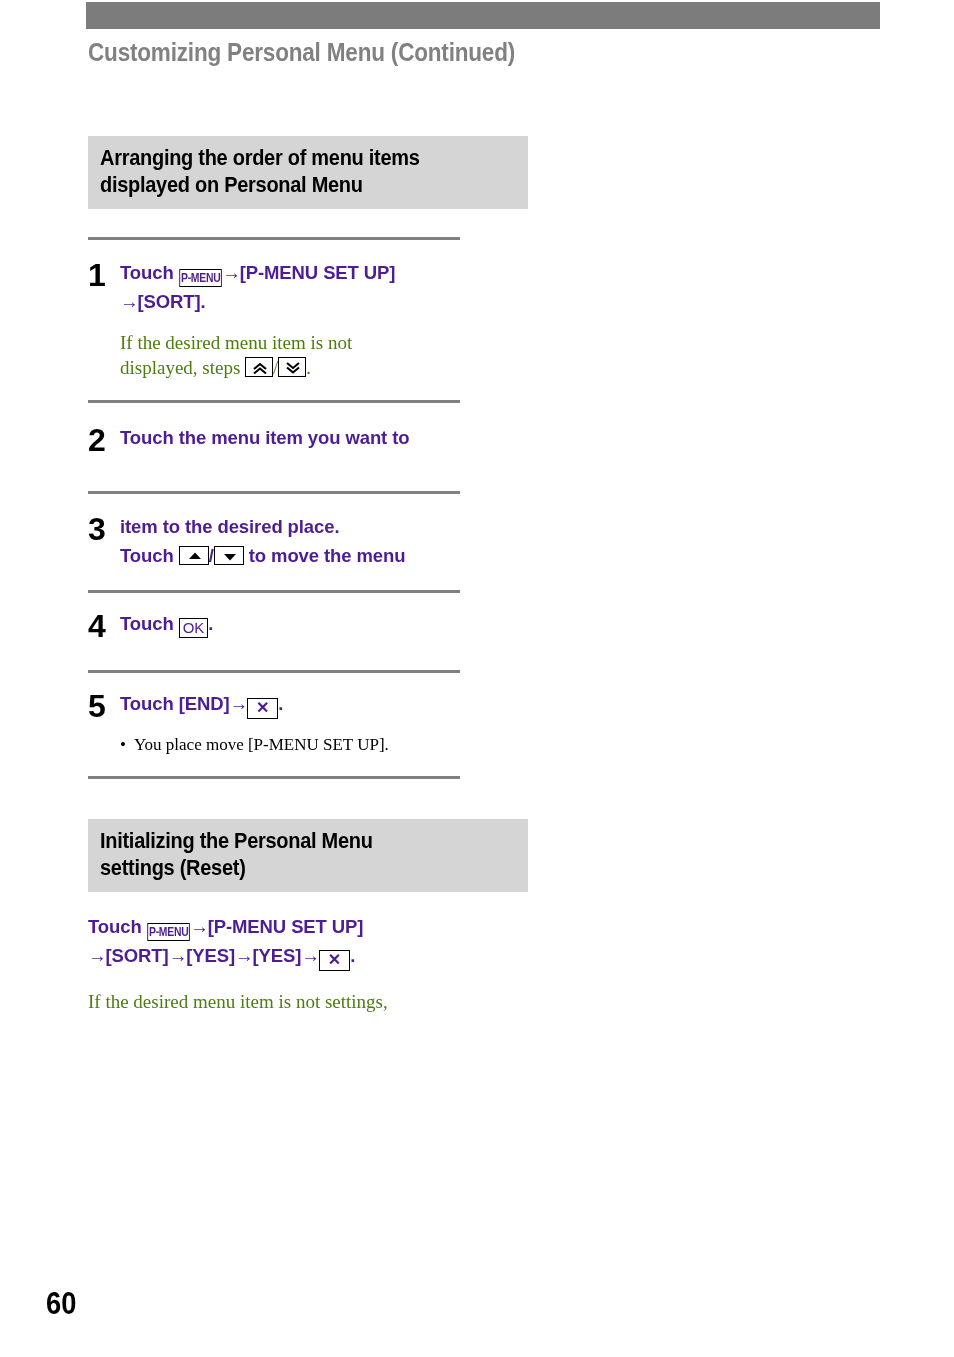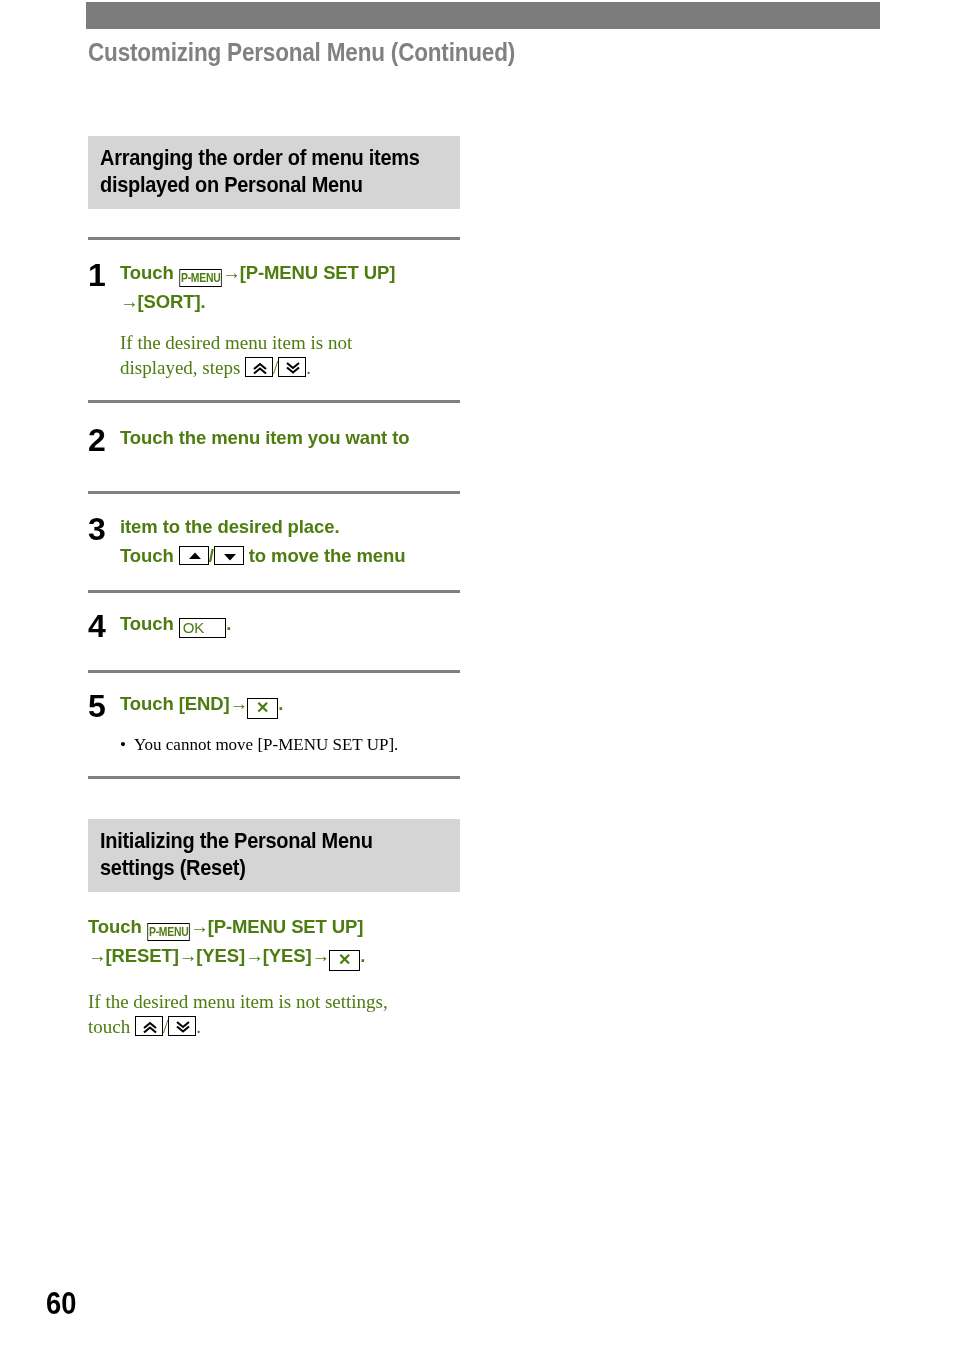--- a/index.html
+++ b/index.html
@@ -47,21 +47,21 @@
     left: 88px;
     top: 136px;
     width: 372px;
   }
 
   
   .section-heading {
     background: #d5d5d5;
     padding: 9px 0 10px 12px;
     box-sizing: border-box;
-    width: 372px;
+    width: 440px;
   }
   .section-heading .line {
     font-family: "Liberation Sans", sans-serif;
     font-weight: bold;
     font-size: 21.5px;
     line-height: 27px;
     color: #000000;
     letter-spacing: -0.3px;
     transform: scaleX(0.93);
     transform-origin: left center;
@@ -90,21 +90,21 @@
     flex: 0 0 32px;
     margin-top: 1px;
   }
   .step-body { flex: 1 1 auto; }
 
   .bold-line {
     font-family: "Liberation Sans", sans-serif;
     font-weight: bold;
     font-size: 18.5px;
     line-height: 29px;
-    color: #4d7c0f;
+    color: #4c1d95;
     letter-spacing: -0.1px;
   }
 
   .serif-para {
     font-family: "Liberation Serif", serif;
     font-size: 19px;
     line-height: 25px;
     color: #4d7c0f;
   }
   .serif-para b { font-weight: bold; }
@@ -138,21 +138,21 @@
     padding: 1px 1px 2px 1px;
     transform: scaleX(0.80);
     transform-origin: center;
     letter-spacing: -0.3px;
     margin: 0 -5px;
   }
   .keybox.ok {
     font-family: "Liberation Sans", sans-serif;
     font-weight: normal;
     font-size: 15px;
-    padding: 1px 21px 2px 3px;
+    padding: 1px 3px 2px 3px;
   }
   .keybox.xkey {
     font-family: "Liberation Sans", sans-serif;
     font-weight: bold;
     font-size: 16px;
     padding: 1px 8px 2px 8px;
   }
   .keybox.chev {
     width: 28px;
     height: 20px;
@@ -275,48 +275,41 @@
   <div class="rule"></div>
   <div class="sp-16"></div>
 
   <div class="step">
     <div class="step-num">5</div>
     <div class="step-body">
       <div class="bold-line"><span>Touch [END]</span><span class="arrow">→</span><span class="keybox xkey">✕</span><span>.</span></div>
       <div class="sp-14"></div>
       <div class="bullet-line">
           <span class="bullet-dot">•</span>
-          <span>You cannot move [P-MENU SET UP].</span>
+          <span>You place move [P-MENU SET UP].</span>
         </div>
     </div>
   </div>
 
   <div class="sp-20"></div>
   <div class="rule"></div>
 
   <div class="sp-40"></div>
 
   <div class="section-heading">
     <div class="line">Initializing the Personal Menu</div>
     <div class="line">settings (Reset)</div>
   </div>
 
   <div class="sp-20"></div>
 
   <div>
     <div class="bold-line"><span>Touch </span><span class="keybox pmenu">P-MENU</span><span class="arrow">→</span><span>[P-MENU SET UP]</span></div>
-    <div class="bold-line"><span class="arrow">→</span><span>[RESET]</span><span class="arrow">→</span><span>[YES]</span><span class="arrow">→</span><span>[YES]</span><span class="arrow">→</span><span class="keybox xkey">✕</span><span>.</span></div>
+    <div class="bold-line"><span class="arrow">→</span><span>[SORT]</span><span class="arrow">→</span><span>[YES]</span><span class="arrow">→</span><span>[YES]</span><span class="arrow">→</span><span class="keybox xkey">✕</span><span>.</span></div>
   </div>
 
   <div class="sp-18"></div>
 
   <div class="serif-para">If the desired menu item is not settings,</div>
-  <div class="serif-para"><span>touch </span><span class="keybox chev"><svg width="28" height="20" viewBox="0 0 28 20">
-          <polyline points="8,11 14,6 20,11" fill="none" stroke="#000" stroke-width="2.1"></polyline>
-          <polyline points="8,15.5 14,10.5 20,15.5" fill="none" stroke="#000" stroke-width="2.1"></polyline>
-        </svg></span><span>/</span><span class="keybox chev"><svg width="28" height="20" viewBox="0 0 28 20">
-          <polyline points="8,5 14,10 20,5" fill="none" stroke="#000" stroke-width="2.1"></polyline>
-          <polyline points="8,9.5 14,14.5 20,9.5" fill="none" stroke="#000" stroke-width="2.1"></polyline>
-        </svg></span><span>.</span></div>
 
 </div>
 
 <div class="page-number">60</div>
 
 </body></html>

